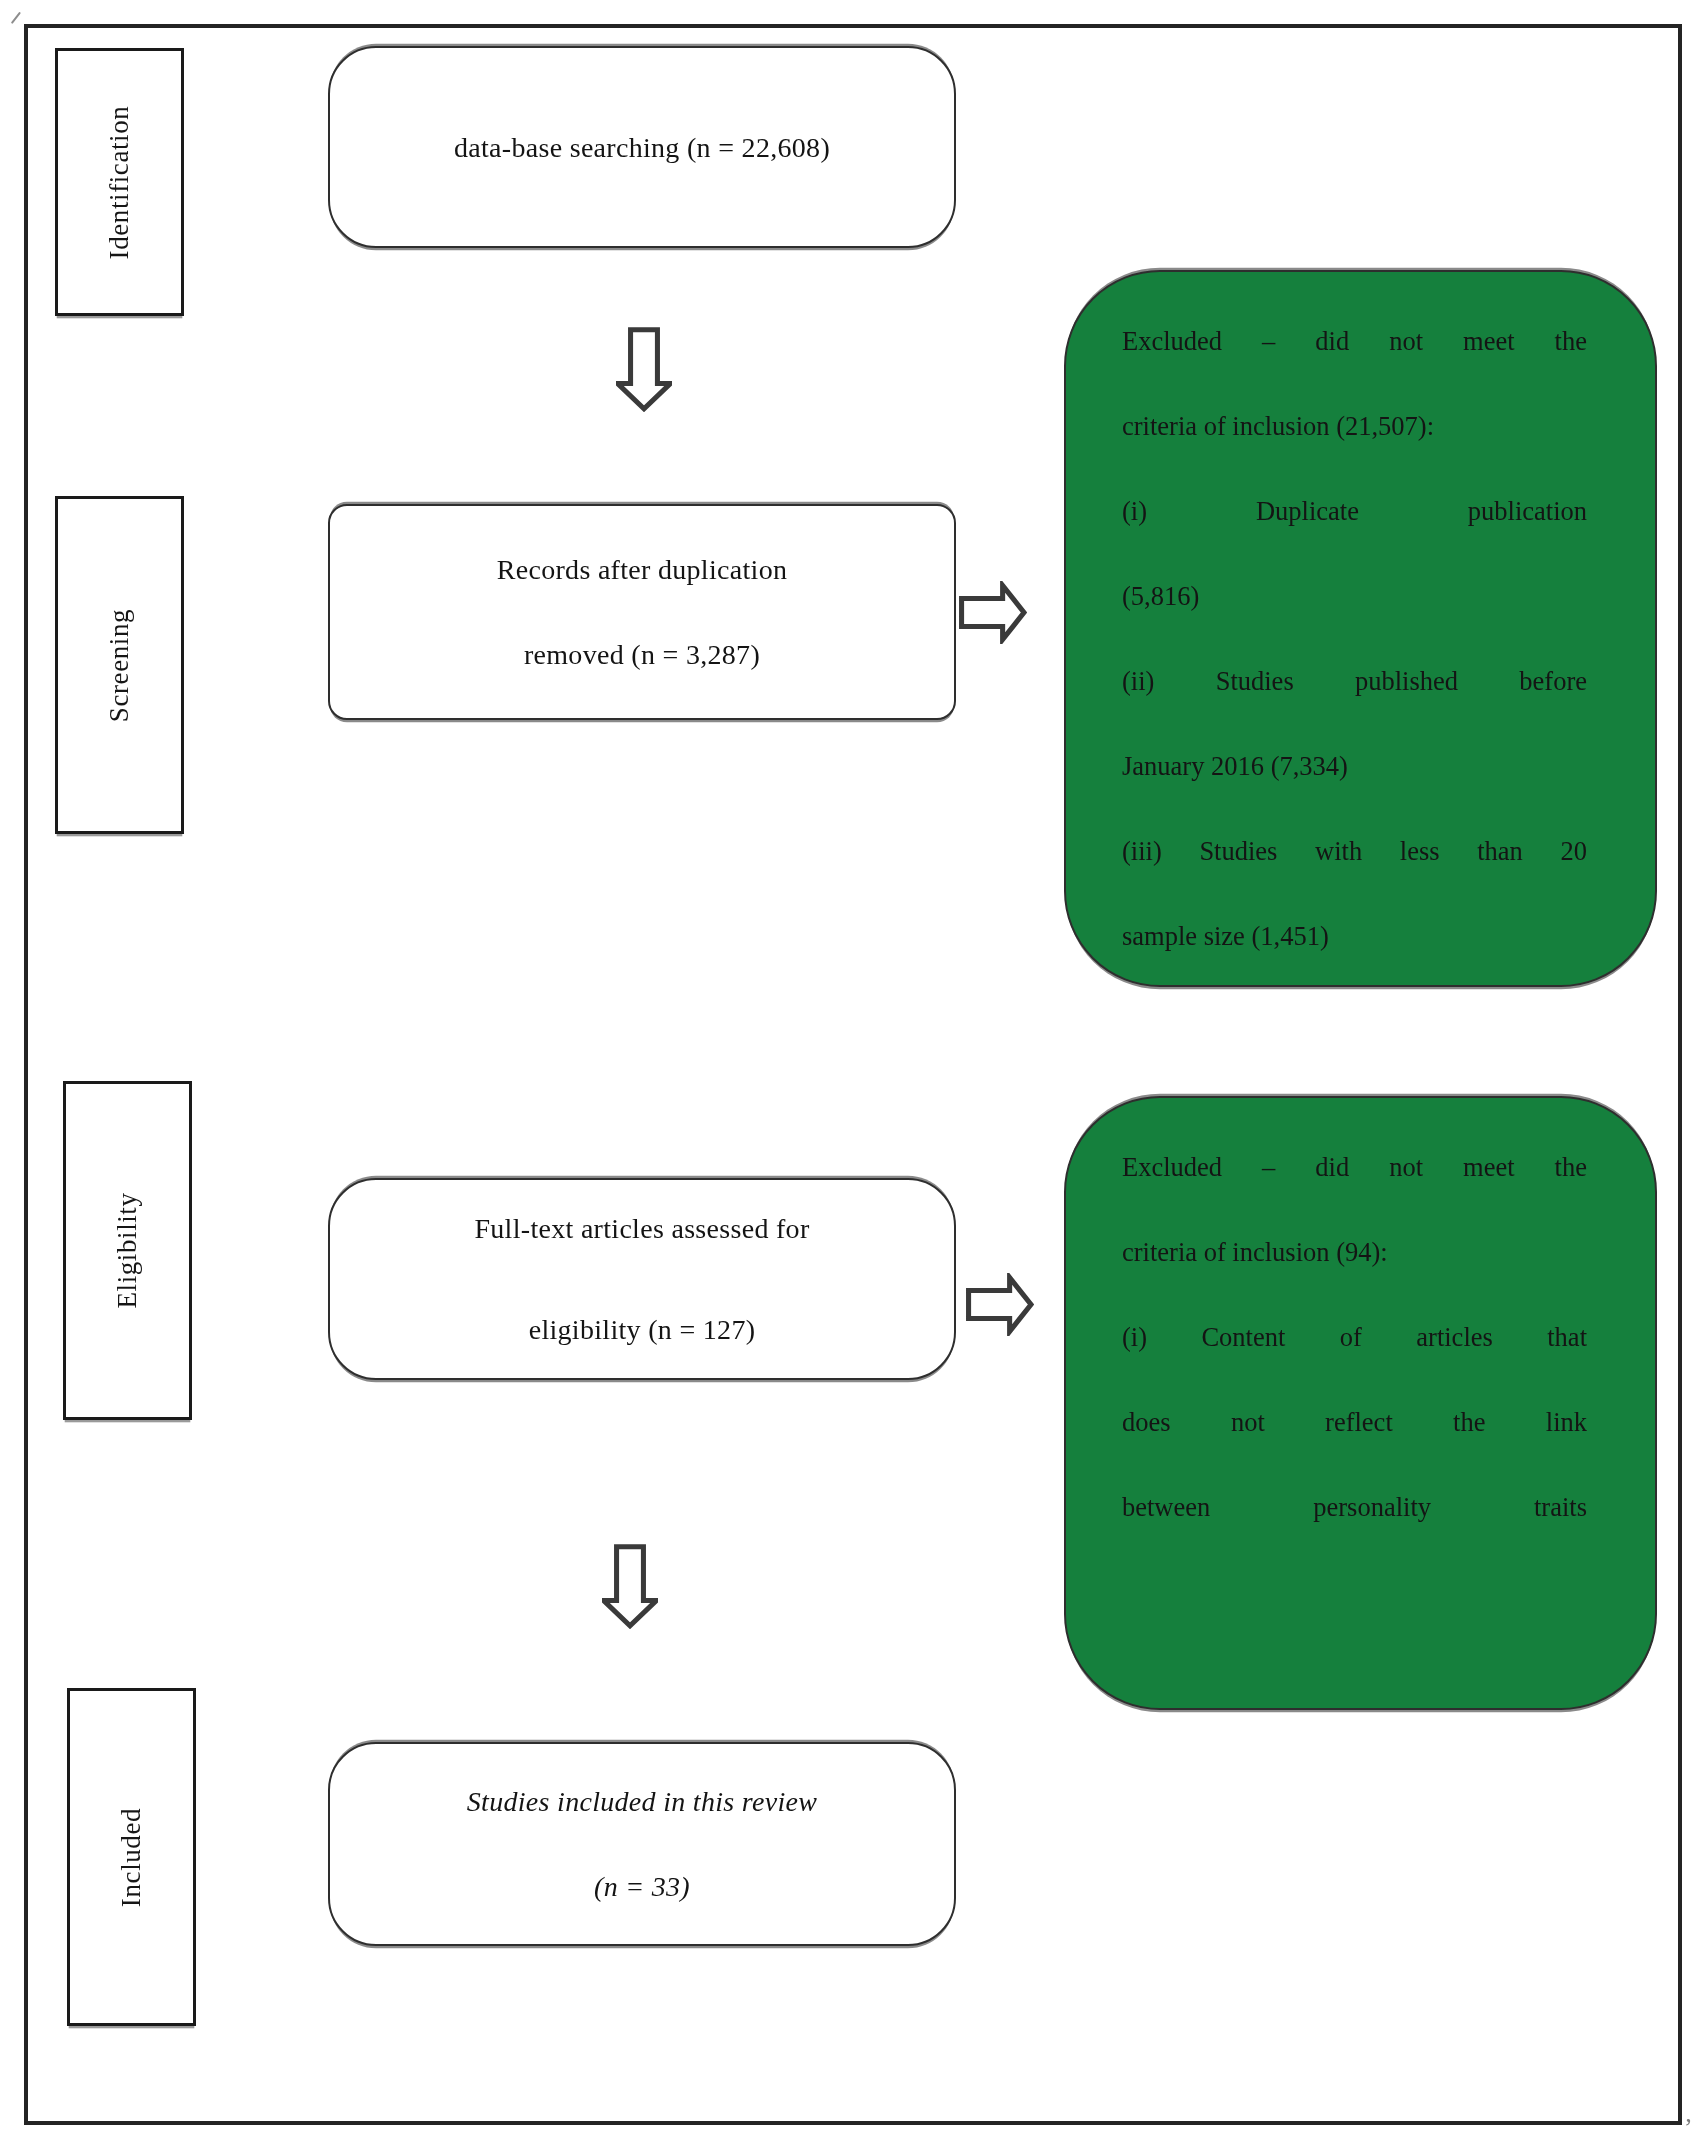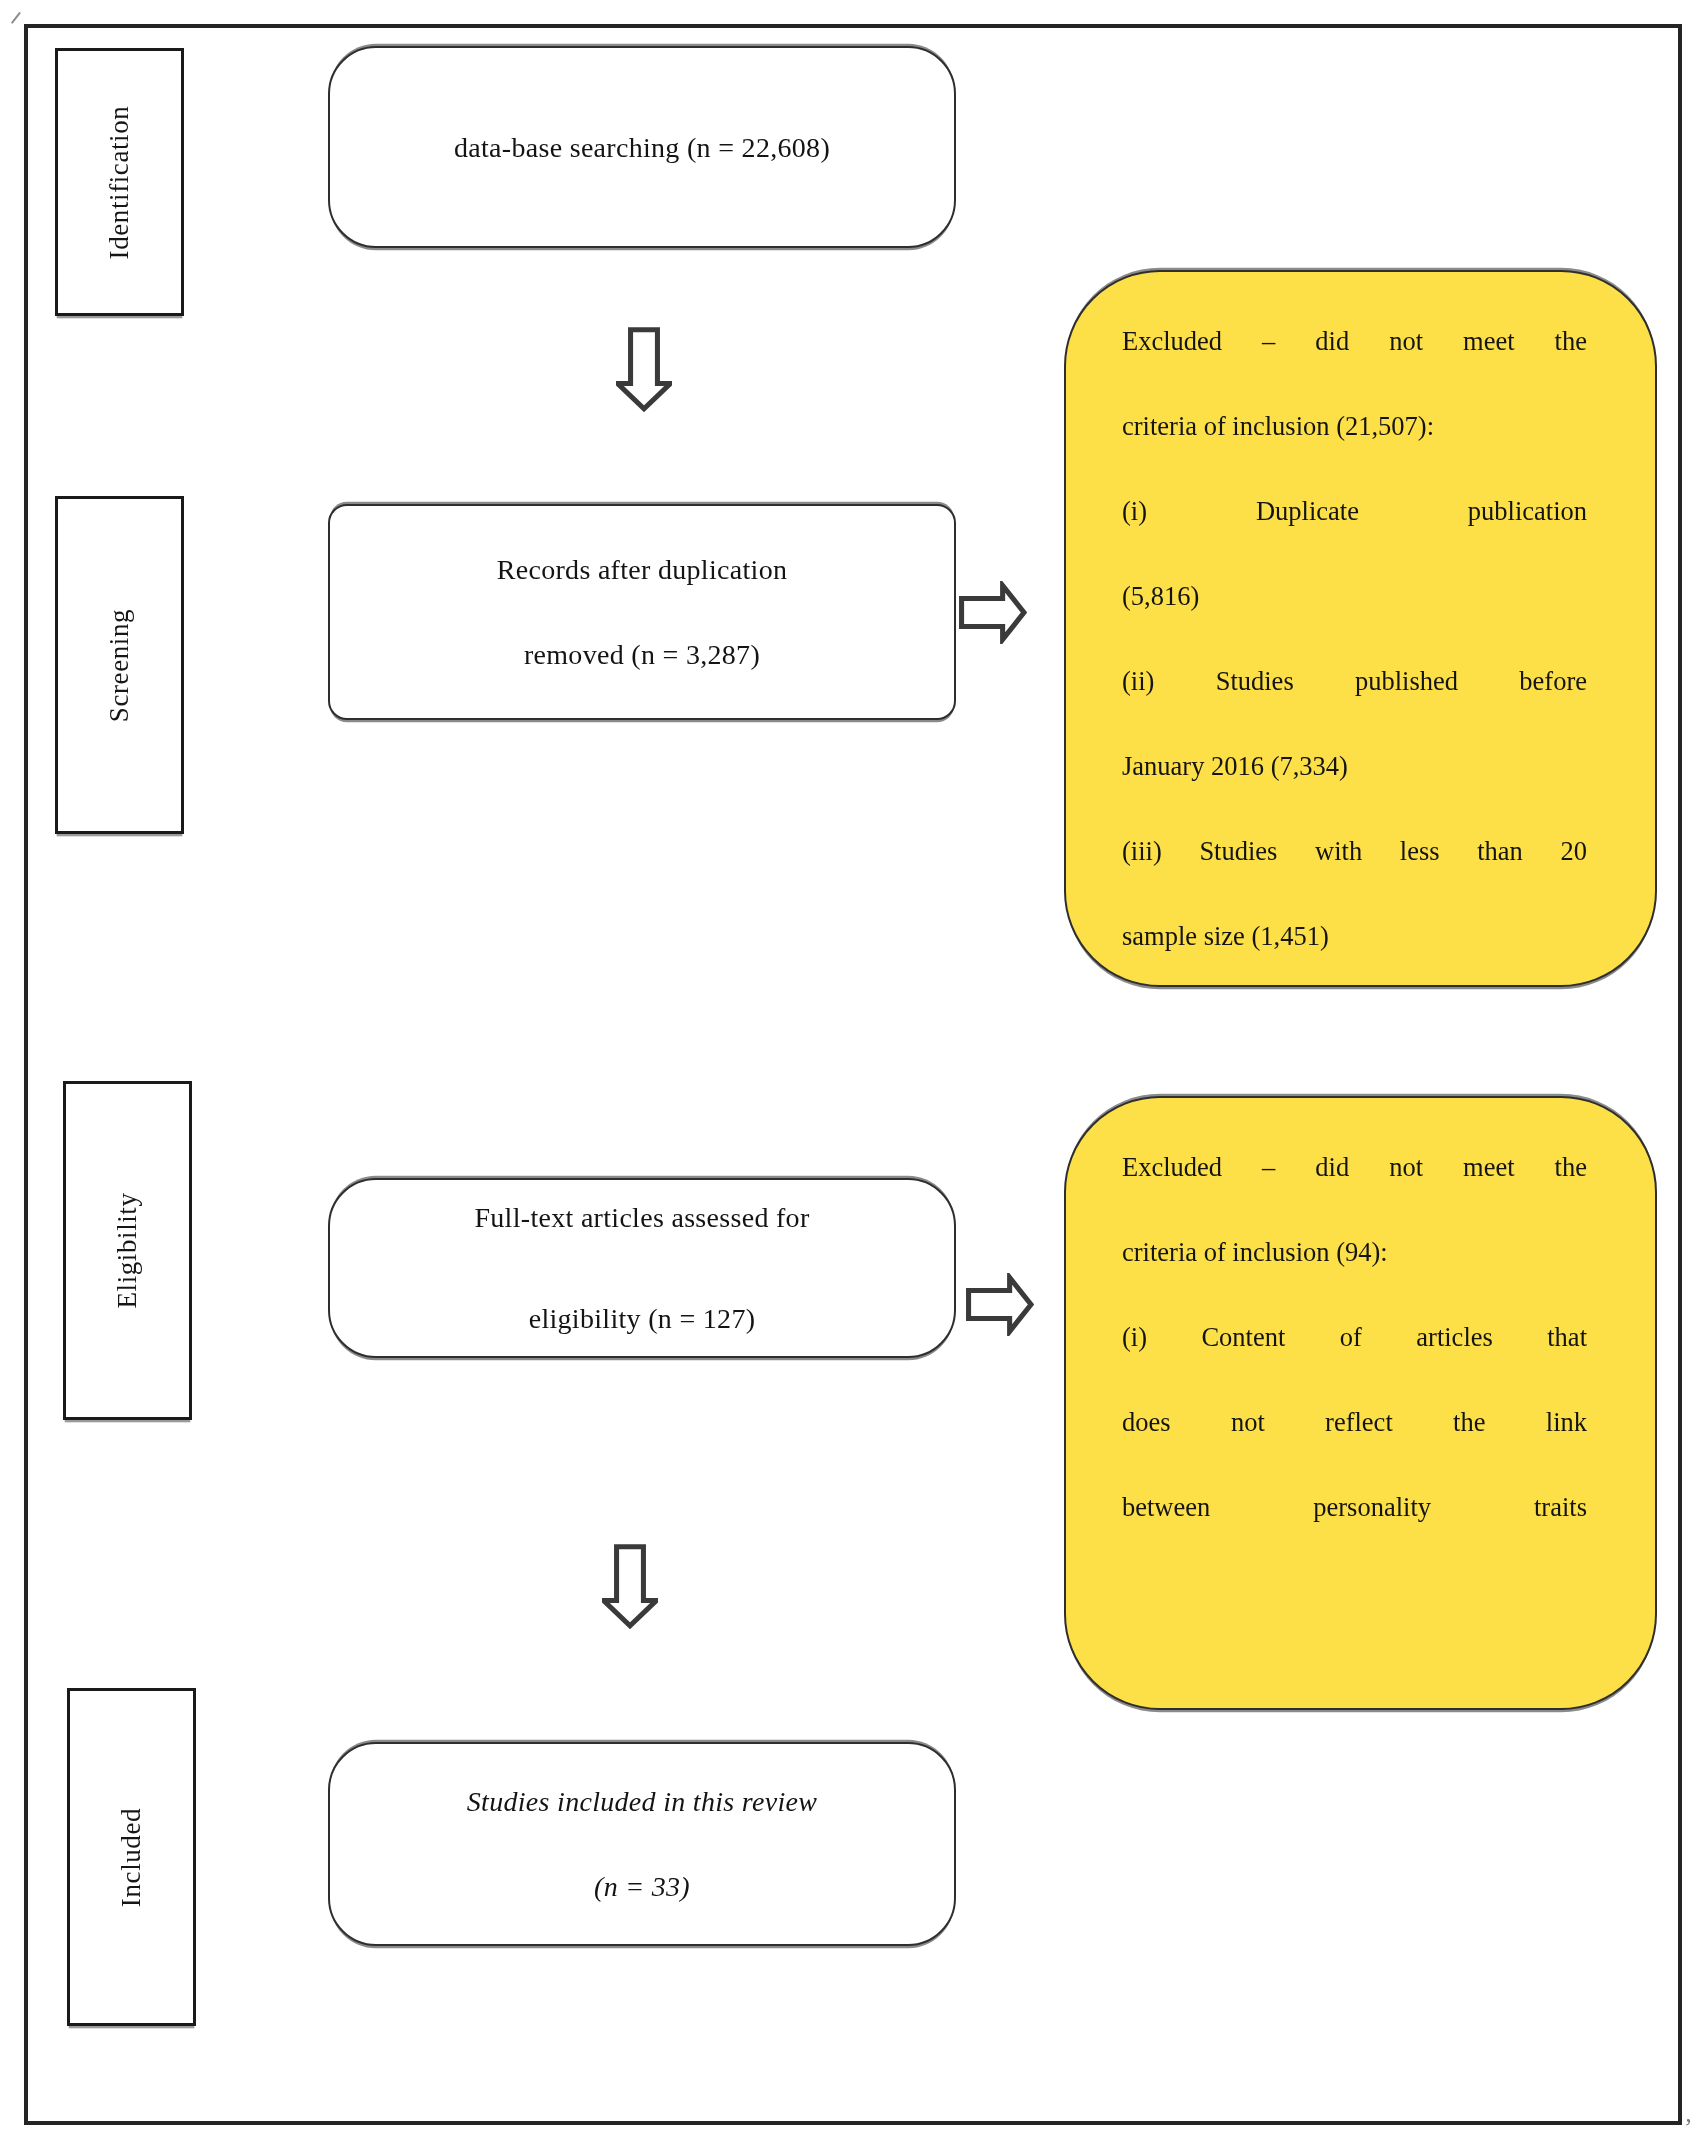--- a/index.html
+++ b/index.html
@@ -58,31 +58,31 @@
     flex-direction: column;
     justify-content: center;
     text-align: center;
     font-size: 28px;
     line-height: 85px;
     letter-spacing: 0.3px;
     box-shadow: 0 -4px 0 -1.7px #8a8a8a, 0 4px 0 -1.7px #8a8a8a;
   }
   #box-identified    { top: 46px;  height: 202px; }
   #box-deduplicated  { top: 504px; height: 216px; border-radius: 19px; }
-  #box-fulltext      { top: 1178px; height: 180px; gap: 16px; }
+  #box-fulltext      { top: 1178px; height: 202px; gap: 16px; }
   #box-included      { top: 1742px; height: 204px; font-style: italic; }
 
   
   .exc-box {
     position: absolute;
     left: 1064px;
     width: 593px;
     border: 2.8px solid #2e2e2e;
     border-radius: 96px;
-    background: #fde047;
+    background: #15803d;
     box-sizing: border-box;
     font-size: 26.5px;
     line-height: 85px;
     padding: 27px 68px 0 56px;
     box-shadow: 0 -4px 0 -1.7px #8a8a8a, 0 4px 0 -1.7px #8a8a8a;
   }
   #exc-screening   { top: 270px;  height: 717px; }
   #exc-eligibility { top: 1096px; height: 614px; }
   .exc-line { text-align: left; }
   .exc-line.j { text-align: justify; text-align-last: justify; }

